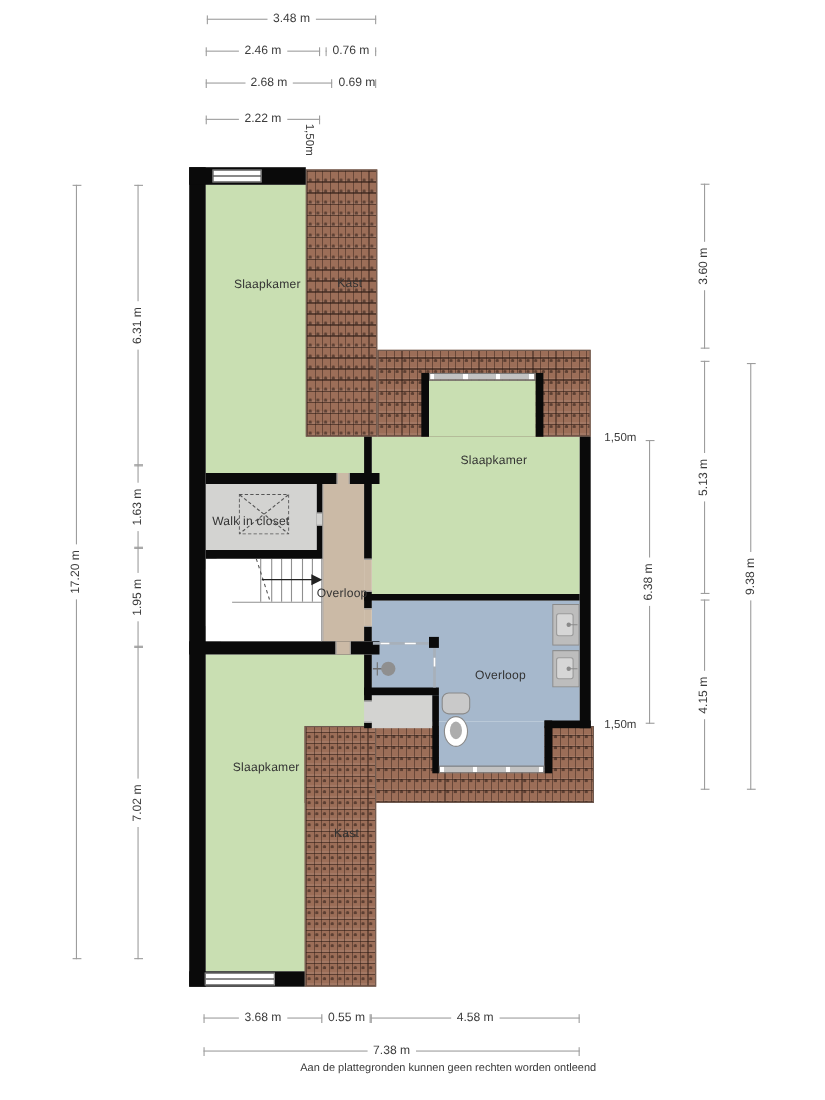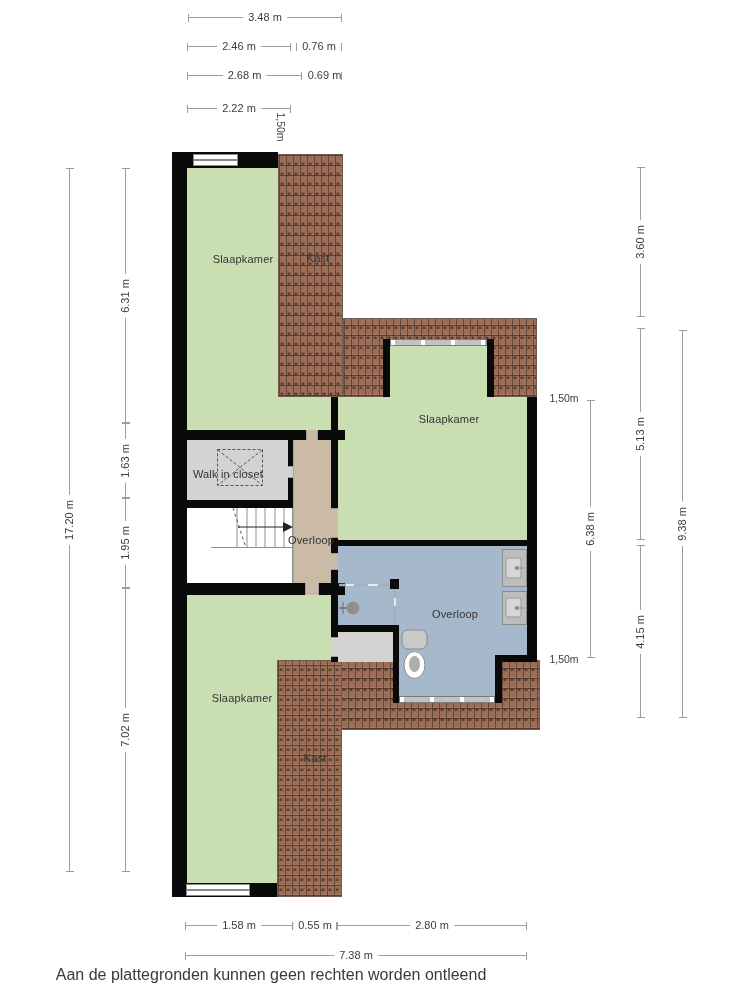--- a/index.html
+++ b/index.html
@@ -31,21 +31,21 @@
   .hdim{position:absolute;height:0;border-top:1px solid var(--dim-line);z-index:7;}
   .hdim::before,.hdim::after{content:"";position:absolute;top:-4px;width:1px;height:8px;background:var(--dim-line);}
   .hdim::before{left:0}.hdim::after{right:0}
   .hdim>span{position:absolute;left:50%;top:-1px;transform:translate(-50%,-50%);background:#fff;padding:0 5px;font-size:11px;color:var(--dim-text);white-space:nowrap;}
   .vdim{position:absolute;width:0;border-left:1px solid var(--dim-line);z-index:7;}
   .vdim::before,.vdim::after{content:"";position:absolute;left:-4px;height:1px;width:8px;background:var(--dim-line);}
   .vdim::before{top:0}.vdim::after{bottom:0}
   .vdim>span{position:absolute;top:50%;left:-1px;transform:translate(-50%,-50%) rotate(-90deg);background:#fff;padding:0 5px;font-size:11px;color:var(--dim-text);white-space:nowrap;}
   .headroom{position:absolute;transform:translate(-50%,-50%);font-size:10.5px;color:var(--dim-text);white-space:nowrap;z-index:7;background:#fff;}
   .headroom.rot{transform:translate(-50%,-50%) rotate(90deg);}
-  .footer{position:absolute;left:0;width:542px;text-align:center;font-size:16px;color:#3a3a3a;z-index:8;}
+  .footer{position:absolute;left:0;width:542px;text-align:right;font-size:10px;color:#3a3a3a;z-index:8;}
   .z1{z-index:1}.z2{z-index:2}.z3{z-index:3}.z4{z-index:4}.z5{z-index:5}
 </style>
 </head>
 <body>
 
 <div id="canvas">
 
   <div class="floor z1" style="left:187px;top:168px;width:145px;height:264px;background:var(--floor-green)"></div>
   <div class="floor z1" style="left:338px;top:397px;width:189px;height:143px;background:var(--floor-green)"></div>
   <div class="floor z3" style="left:390px;top:346px;width:97px;height:51px;background:var(--floor-green)"></div>
@@ -209,27 +209,27 @@
   <div class="vdim" style="left:682px;top:330px;height:388px">
       <span>9.38 m</span>
     </div>
   <div class="vdim" style="left:590px;top:400px;height:258px">
       <span>6.38 m</span>
     </div>
   <div class="headroom" style="left:564px;top:398px">1,50m</div>
   <div class="headroom" style="left:564px;top:659px">1,50m</div>
 
   <div class="hdim" style="left:185px;top:925px;width:108px">
-      <span>1.58 m</span>
+      <span>3.68 m</span>
     </div>
   <div class="hdim" style="left:293px;top:925px;width:44px">
       <span>0.55 m</span>
     </div>
   <div class="hdim" style="left:337px;top:925px;width:190px">
-      <span>2.80 m</span>
+      <span>4.58 m</span>
     </div>
   <div class="hdim" style="left:185px;top:955px;width:342px">
       <span>7.38 m</span>
     </div>
 
   <div class="footer" style="top:966px">Aan de plattegronden kunnen geen rechten worden ontleend</div>
 
 </div>
 
 </body></html>

